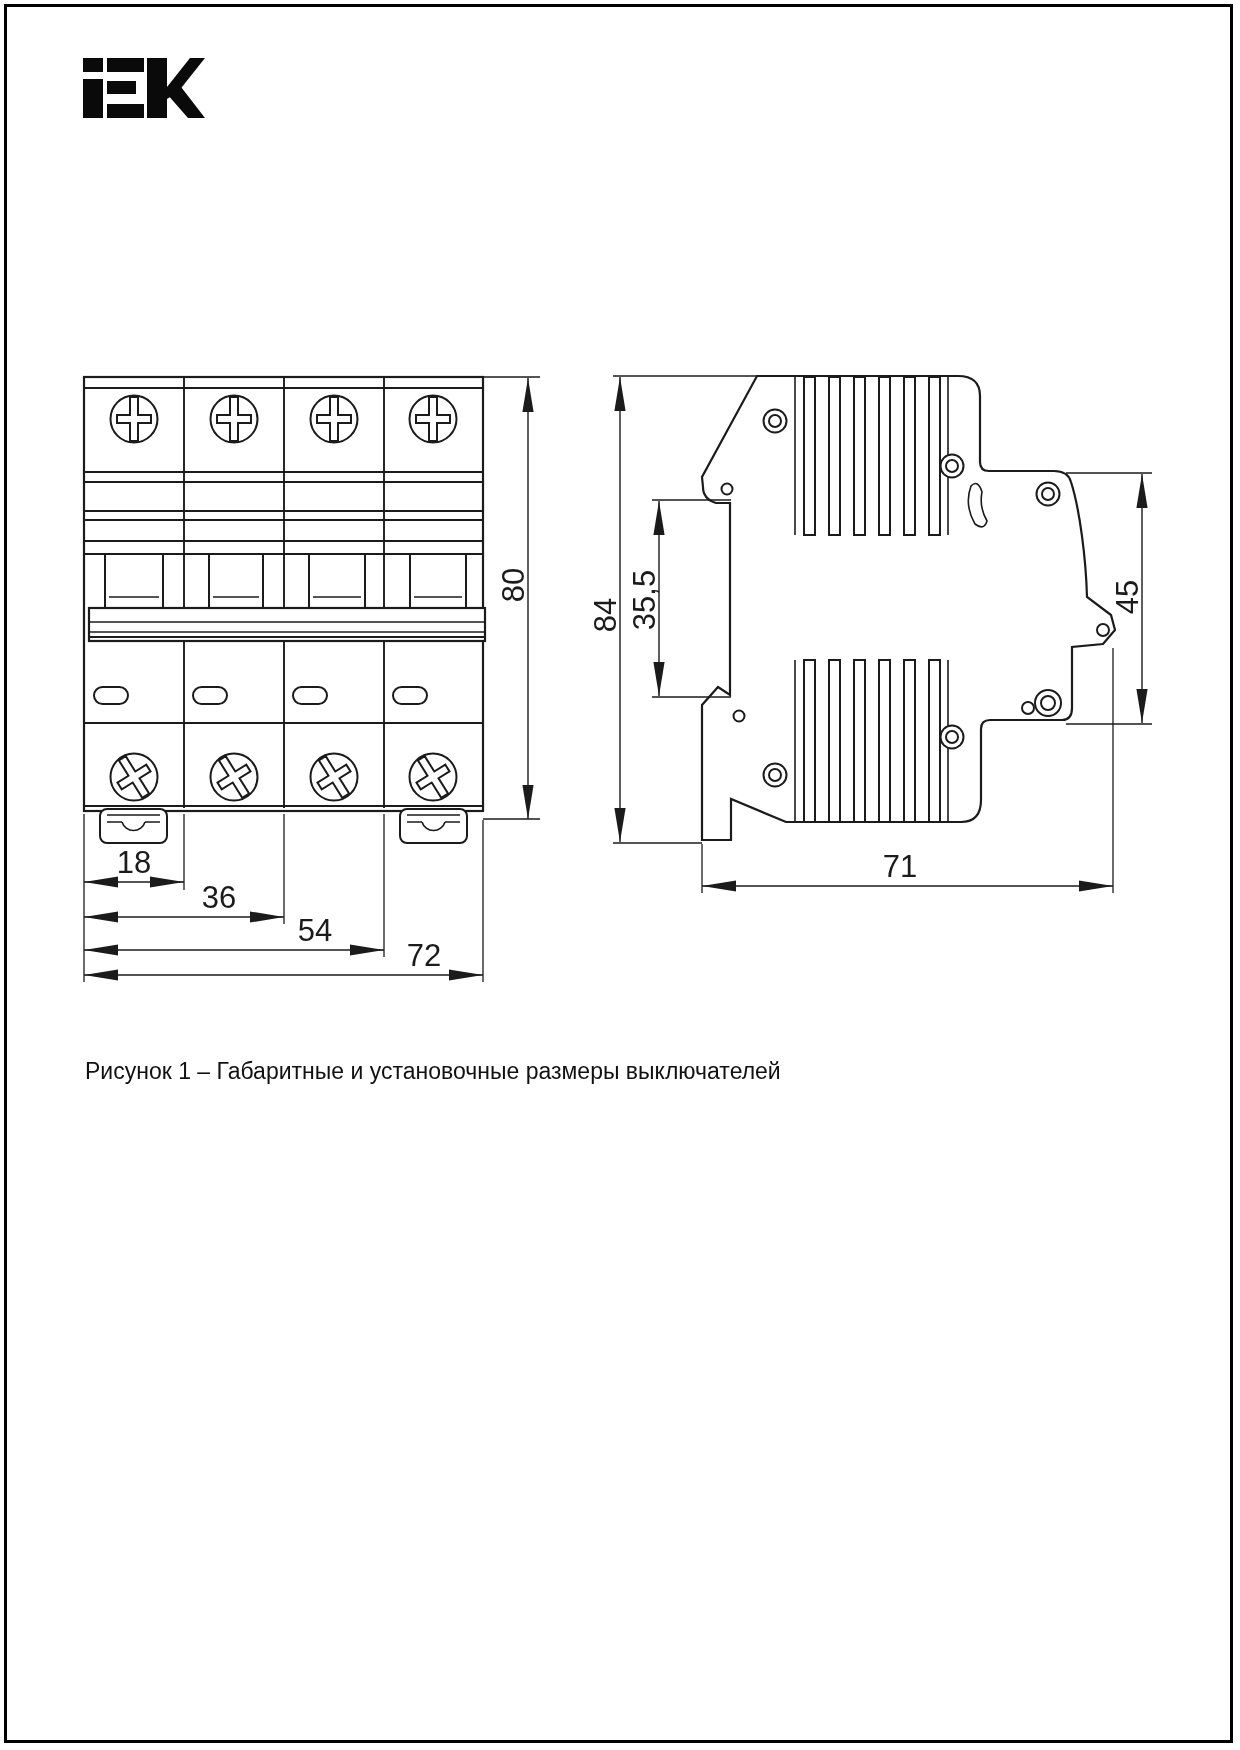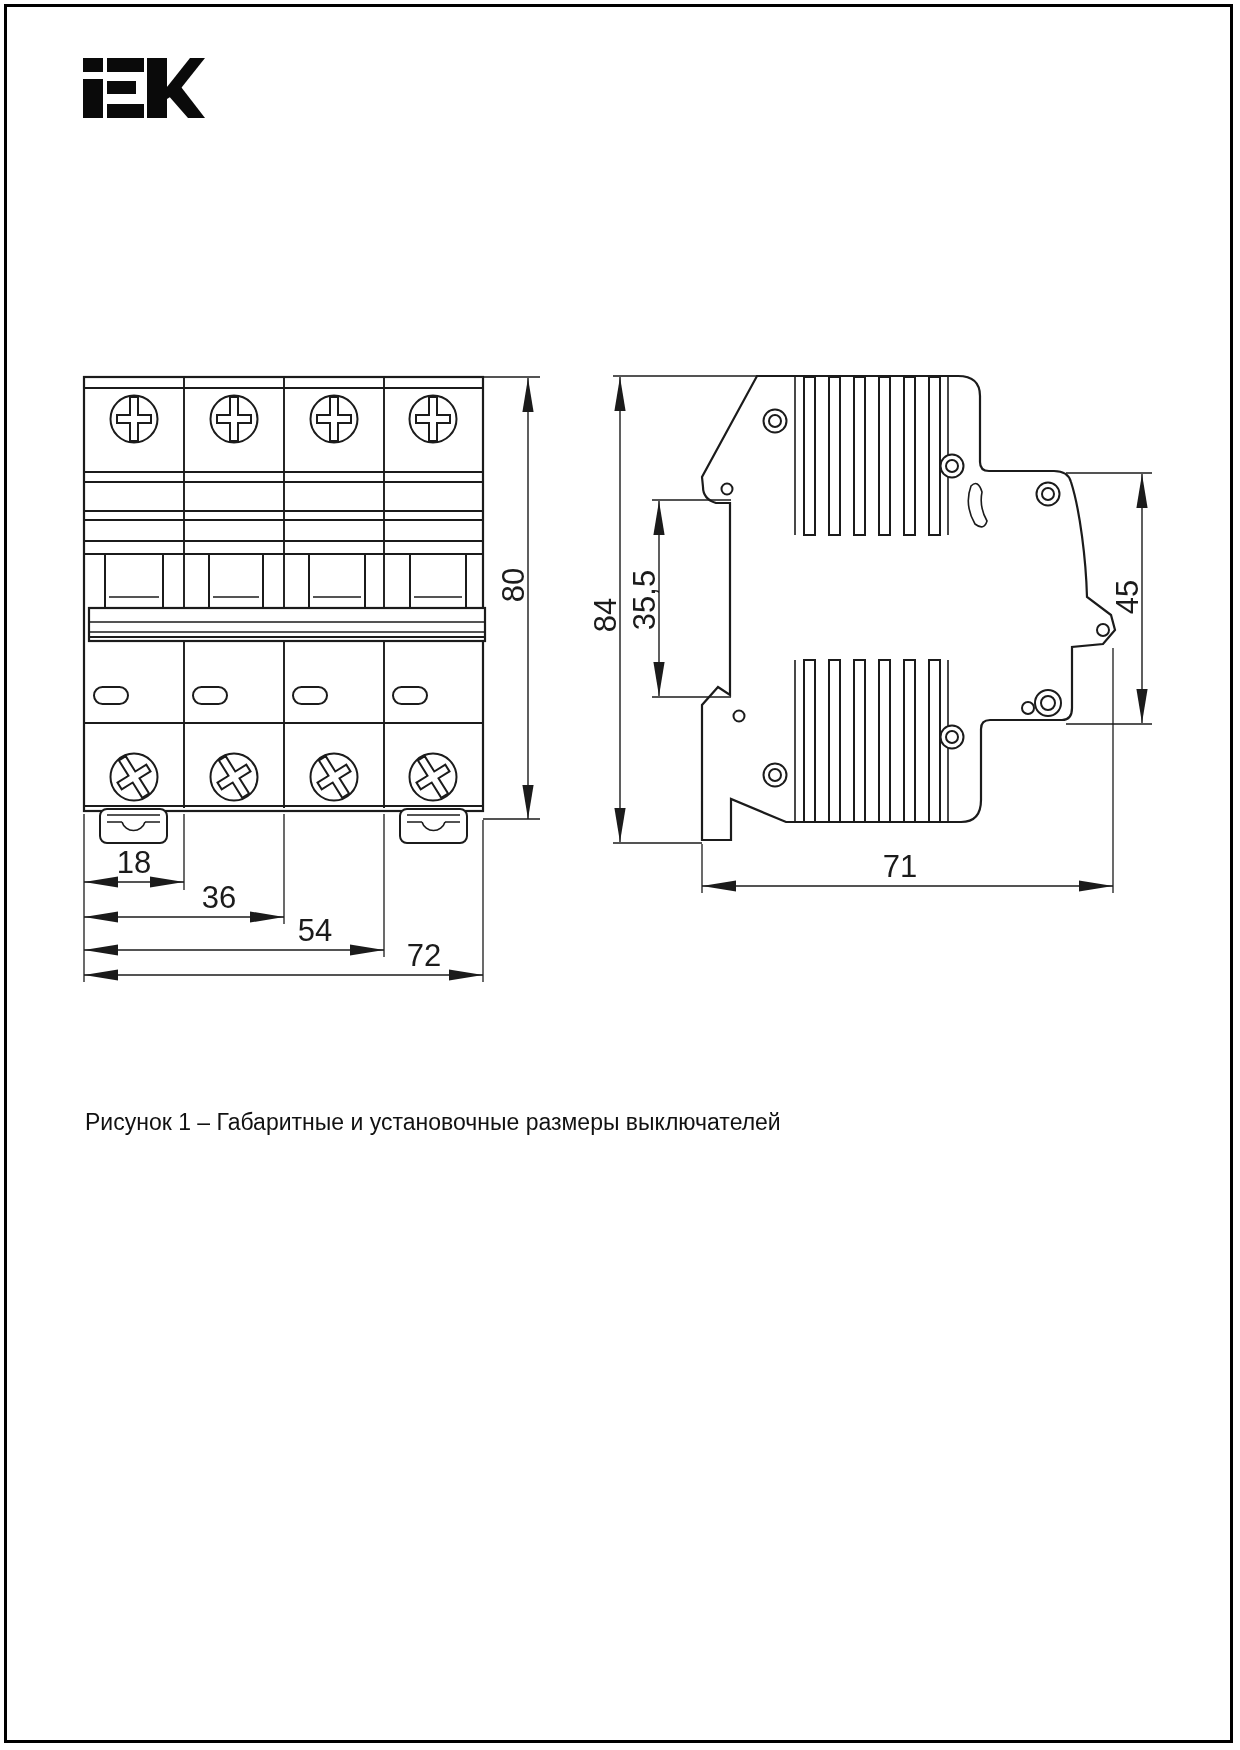--- a/index.html
+++ b/index.html
@@ -7,21 +7,21 @@
     position:relative;width:1240px;height:1750px;background:#ffffff;
     font-family:"Liberation Sans",sans-serif;overflow:hidden;margin:0 auto;
   }
   .border-frame{
     position:absolute;left:4px;top:4px;width:1229px;height:1739px;
     border:3px solid #000;box-sizing:border-box;pointer-events:none;
   }
   .logo-svg{position:absolute;left:83px;top:56px;}
   .drawing-svg{position:absolute;left:0;top:0;}
   .caption{
-    position:absolute;left:85px;top:1109px;width:760px;
+    position:absolute;left:85px;top:1058px;width:760px;
     font-size:23px;color:#111;letter-spacing:0px;white-space:nowrap;
   }
   
   .ol{fill:#fff;stroke:#1b1b1b;stroke-width:2.2;}
   .ln{stroke:#1b1b1b;stroke-width:1.9;fill:none;}
   .fn{stroke:#1b1b1b;stroke-width:1.6;fill:none;}
   .wh{fill:#fff;stroke:#1b1b1b;stroke-width:2;}
   .dim{stroke:#1b1b1b;stroke-width:1.4;fill:none;}
   .ext{stroke:#1b1b1b;stroke-width:1.3;fill:none;}
   .dtxt{font-family:"Liberation Sans",sans-serif;font-size:31px;fill:#1b1b1b;}

